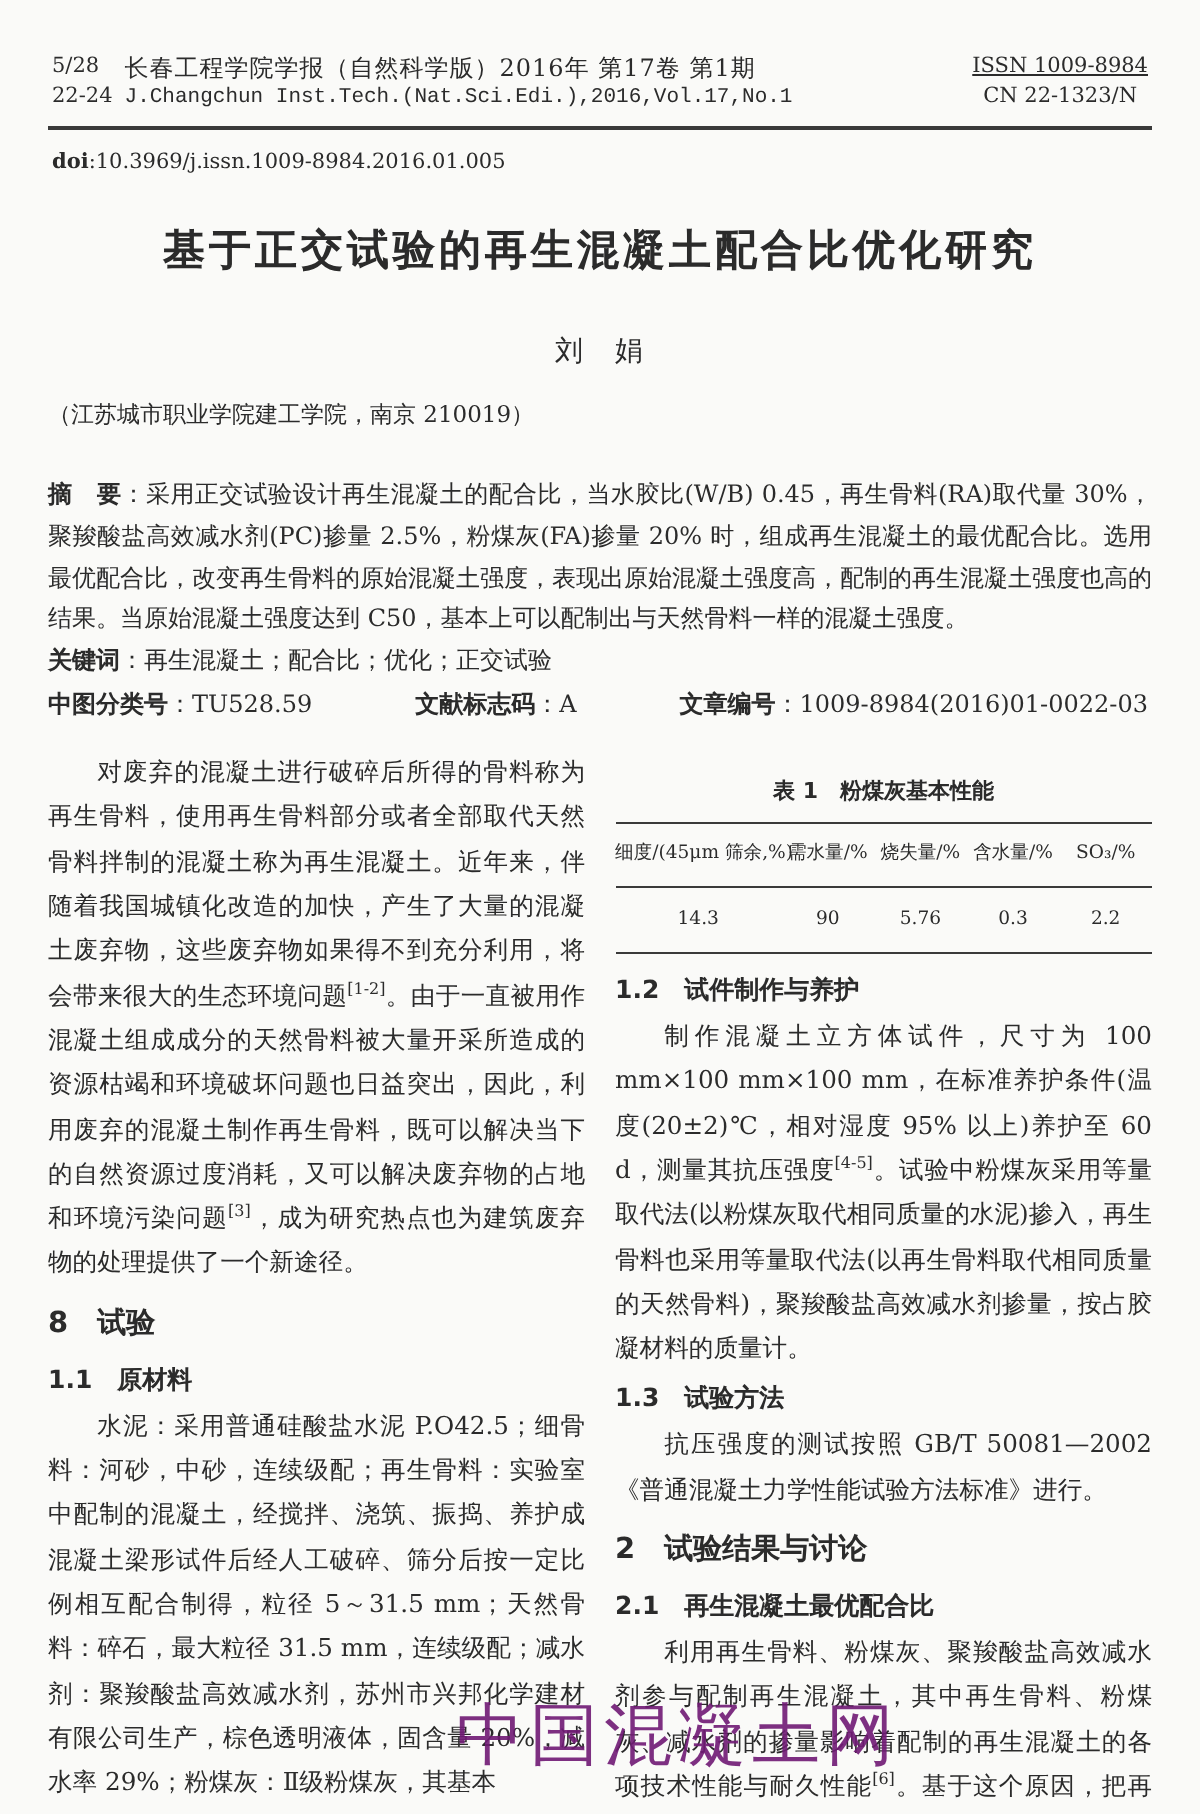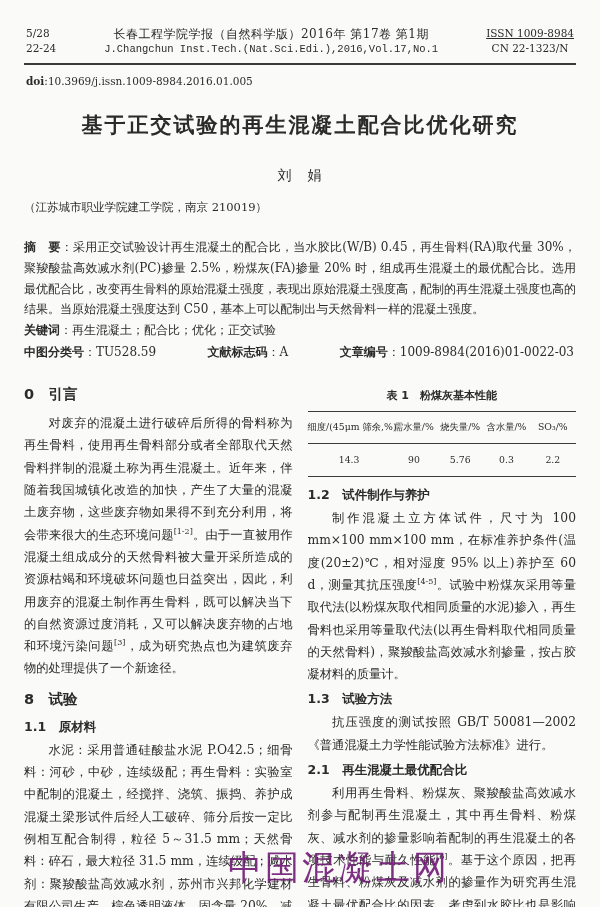--- a/index.html
+++ b/index.html
@@ -6,21 +6,21 @@
   html,body { background:#e9e9e7; }
   body { font-family:"DejaVu Serif","Liberation Serif",serif; color:#2b2b2b; }
   .page {
     position:relative; width:600px; height:907px; margin:0 auto;
     background:#fafaf8; overflow:hidden; padding:24px 24px 0 24px;
   }
   
   .jr-header { display:flex; justify-content:space-between; align-items:flex-start;
     padding:2px 2px 6px 2px; border-bottom:2.5px solid #3a3a3a; }
   .hdr-left { font-size:10.5px; line-height:15px; white-space:nowrap; }
-  .hdr-center { text-align:center; flex:1; padding:0 6px; }
+  .hdr-center { flex:1; padding:0 6px; }
   .hdr-center .cn { font-size:12px; line-height:16px; letter-spacing:0.5px; }
   .hdr-center .en { font-size:10.5px; line-height:15px;font-family:Liberation Mono, monospace; }
   .hdr-right { font-size:10.5px; line-height:15px; text-align:center; white-space:nowrap; }
   .hdr-right .issn { text-decoration:underline; }
   
   .doi-line { font-size:10.5px; margin:10px 0 0 2px; }
   .doi-line b { font-weight:bold; }
   
   .title { text-align:center; font-size:21px; font-weight:bold; letter-spacing:2px; margin-top:24px; }
   .author { text-align:center; font-size:14px; margin-top:28px; letter-spacing:1px; }
@@ -85,21 +85,20 @@
 
   <div class="meta">
     <span><b>中图分类号</b><span>：TU528.59</span></span>
     <span><b>文献标志码</b><span>：A</span></span>
     <span><b>文章编号</b><span>：1009-8984(2016)01-0022-03</span></span>
   </div>
 
   <div class="columns">
 
     <div class="col">
-      <div class="h1">0　引言</div>
       <div class="para"><span>对废弃的混凝土进行破碎后所得的骨料称为再生骨料，使用再生骨料部分或者全部取代天然骨料拌制的混凝土称为再生混凝土。近年来，伴随着我国城镇化改造的加快，产生了大量的混凝土废弃物，这些废弃物如果得不到充分利用，将会带来很大的生态环境问题</span><sup>[1-2]</sup><span>。由于一直被用作混凝土组成成分的天然骨料被大量开采所造成的资源枯竭和环境破坏问题也日益突出，因此，利用废弃的混凝土制作再生骨料，既可以解决当下的自然资源过度消耗，又可以解决废弃物的占地和环境污染问题</span><sup>[3]</sup><span>，成为研究热点也为建筑废弃物的处理提供了一个新途径。</span></div>
       <div class="h1">8　试验</div>
       <div class="h2">1.1　原材料</div>
       <div class="para">水泥：采用普通硅酸盐水泥 P.O42.5；细骨料：河砂，中砂，连续级配；再生骨料：实验室中配制的混凝土，经搅拌、浇筑、振捣、养护成混凝土梁形试件后经人工破碎、筛分后按一定比例相互配合制得，粒径 5～31.5 mm；天然骨料：碎石，最大粒径 31.5 mm，连续级配；减水剂：聚羧酸盐高效减水剂，苏州市兴邦化学建材有限公司生产，棕色透明液体，固含量 20%，减水率 29%；粉煤灰：Ⅱ级粉煤灰，其基本</div>
 
     </div>
 
     <div class="col">
 
       <div class="tbl-wrap">
@@ -125,20 +124,21 @@
           </tbody>
         </table>
       </div>
 
       <div class="h2">1.2　试件制作与养护</div>
       <div class="para"><span>制作混凝土立方体试件，尺寸为 100 mm×100 mm×100 mm，在标准养护条件(温度(20±2)℃，相对湿度 95% 以上)养护至 60 d，测量其抗压强度</span><sup>[4-5]</sup><span>。试验中粉煤灰采用等量取代法(以粉煤灰取代相同质量的水泥)掺入，再生骨料也采用等量取代法(以再生骨料取代相同质量的天然骨料)，聚羧酸盐高效减水剂掺量，按占胶凝材料的质量计。</span></div>
 
       <div class="h2">1.3　试验方法</div>
       <div class="para">抗压强度的测试按照 GB/T 50081—2002《普通混凝土力学性能试验方法标准》进行。</div>
 
+      <div class="h1">2　试验结果与讨论</div>
       <div class="h2">2.1　再生混凝土最优配合比</div>
       <div class="para"><span>利用再生骨料、粉煤灰、聚羧酸盐高效减水剂参与配制再生混凝土，其中再生骨料、粉煤灰、减水剂的掺量影响着配制的再生混凝土的各项技术性能与耐久性能</span><sup>[6]</sup><span>。基于这个原因，把再生骨料、粉煤灰及减水剂的掺量作为研究再生混凝土最优配合比的因素，考虑到水胶比也是影响混凝土力学性能和耐久性的一个重要因素，因此选取水胶比、再生骨料取代量、粉煤灰及减水剂掺量共计 4 个因素来设计正交试验，每个因素安排 3 个水平，选取混凝土的抗压强</span></div>
     </div>
   </div>
 
   <div class="watermark">中国混凝土网</div>
 
 </div>
 
 </body></html>

